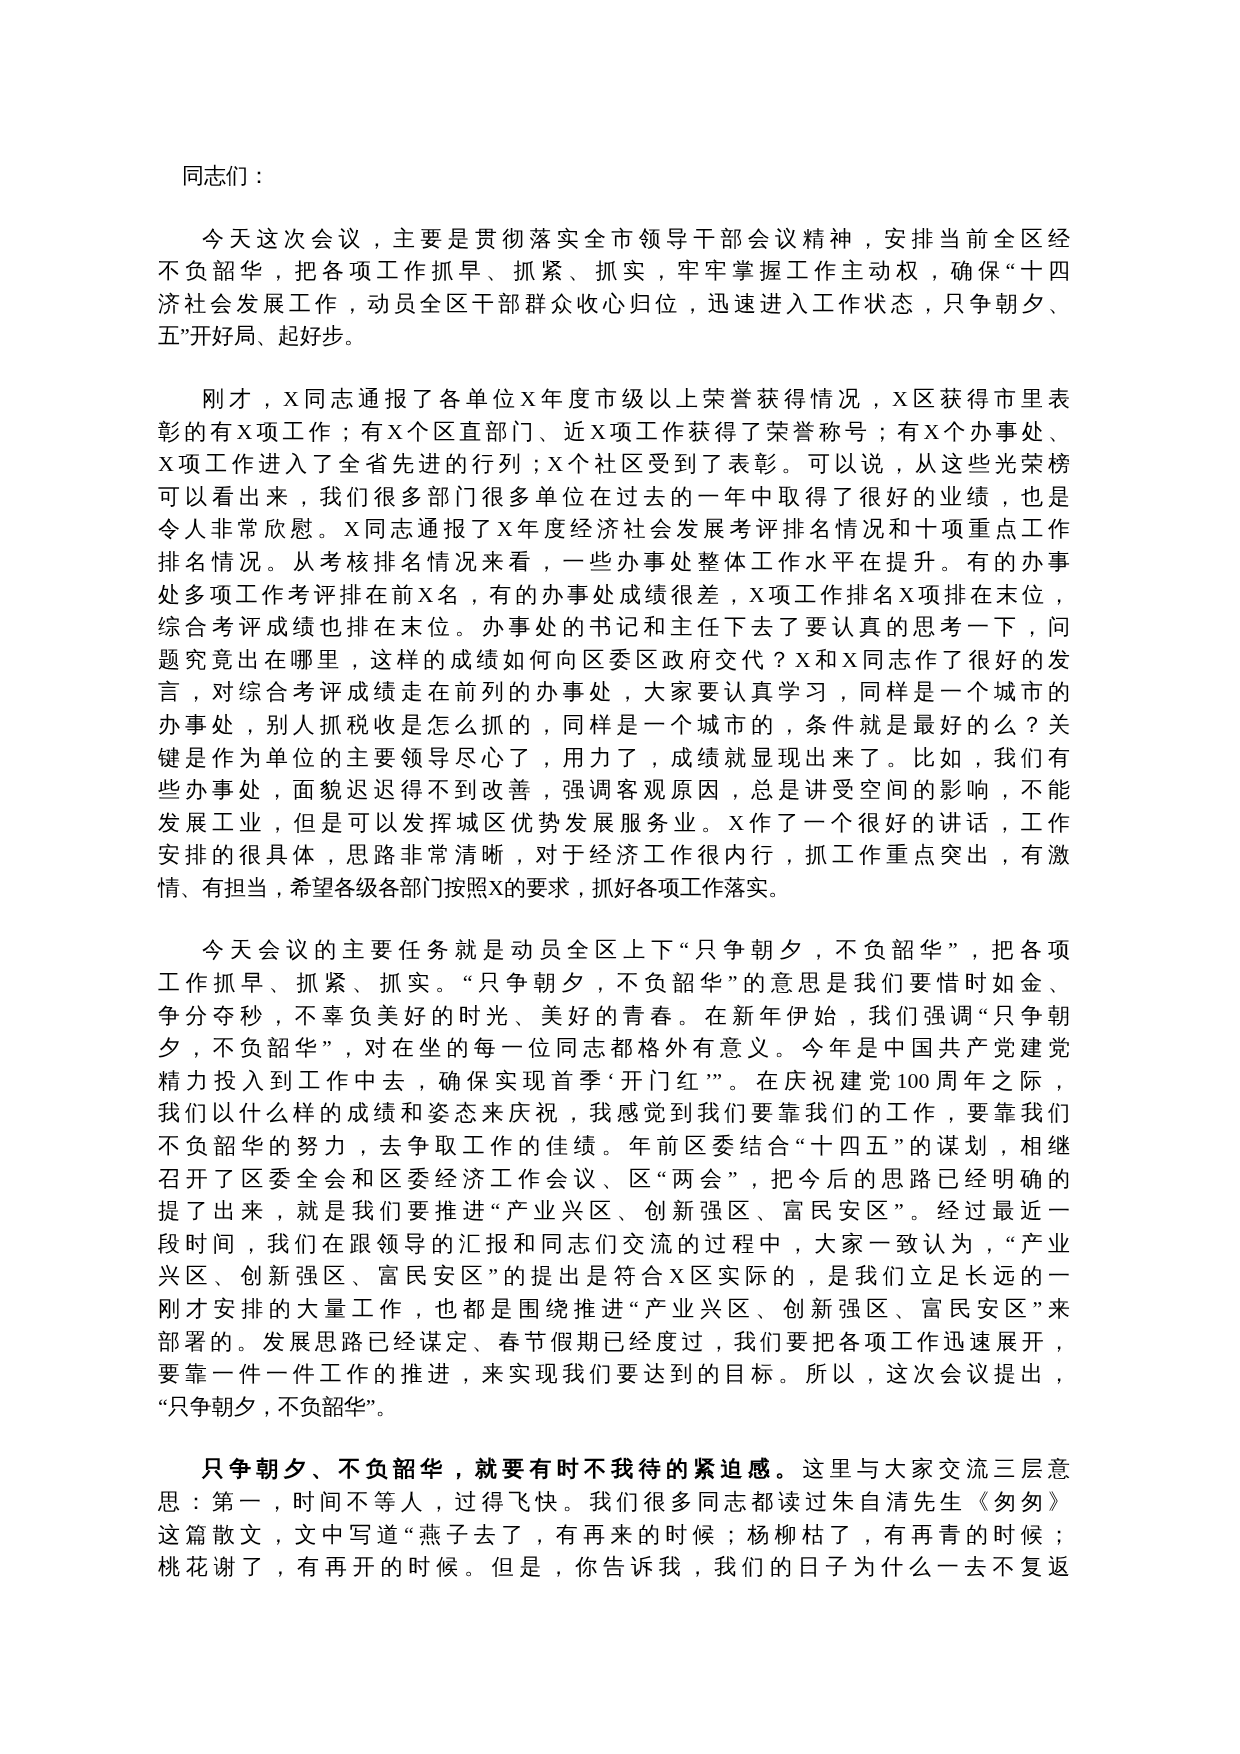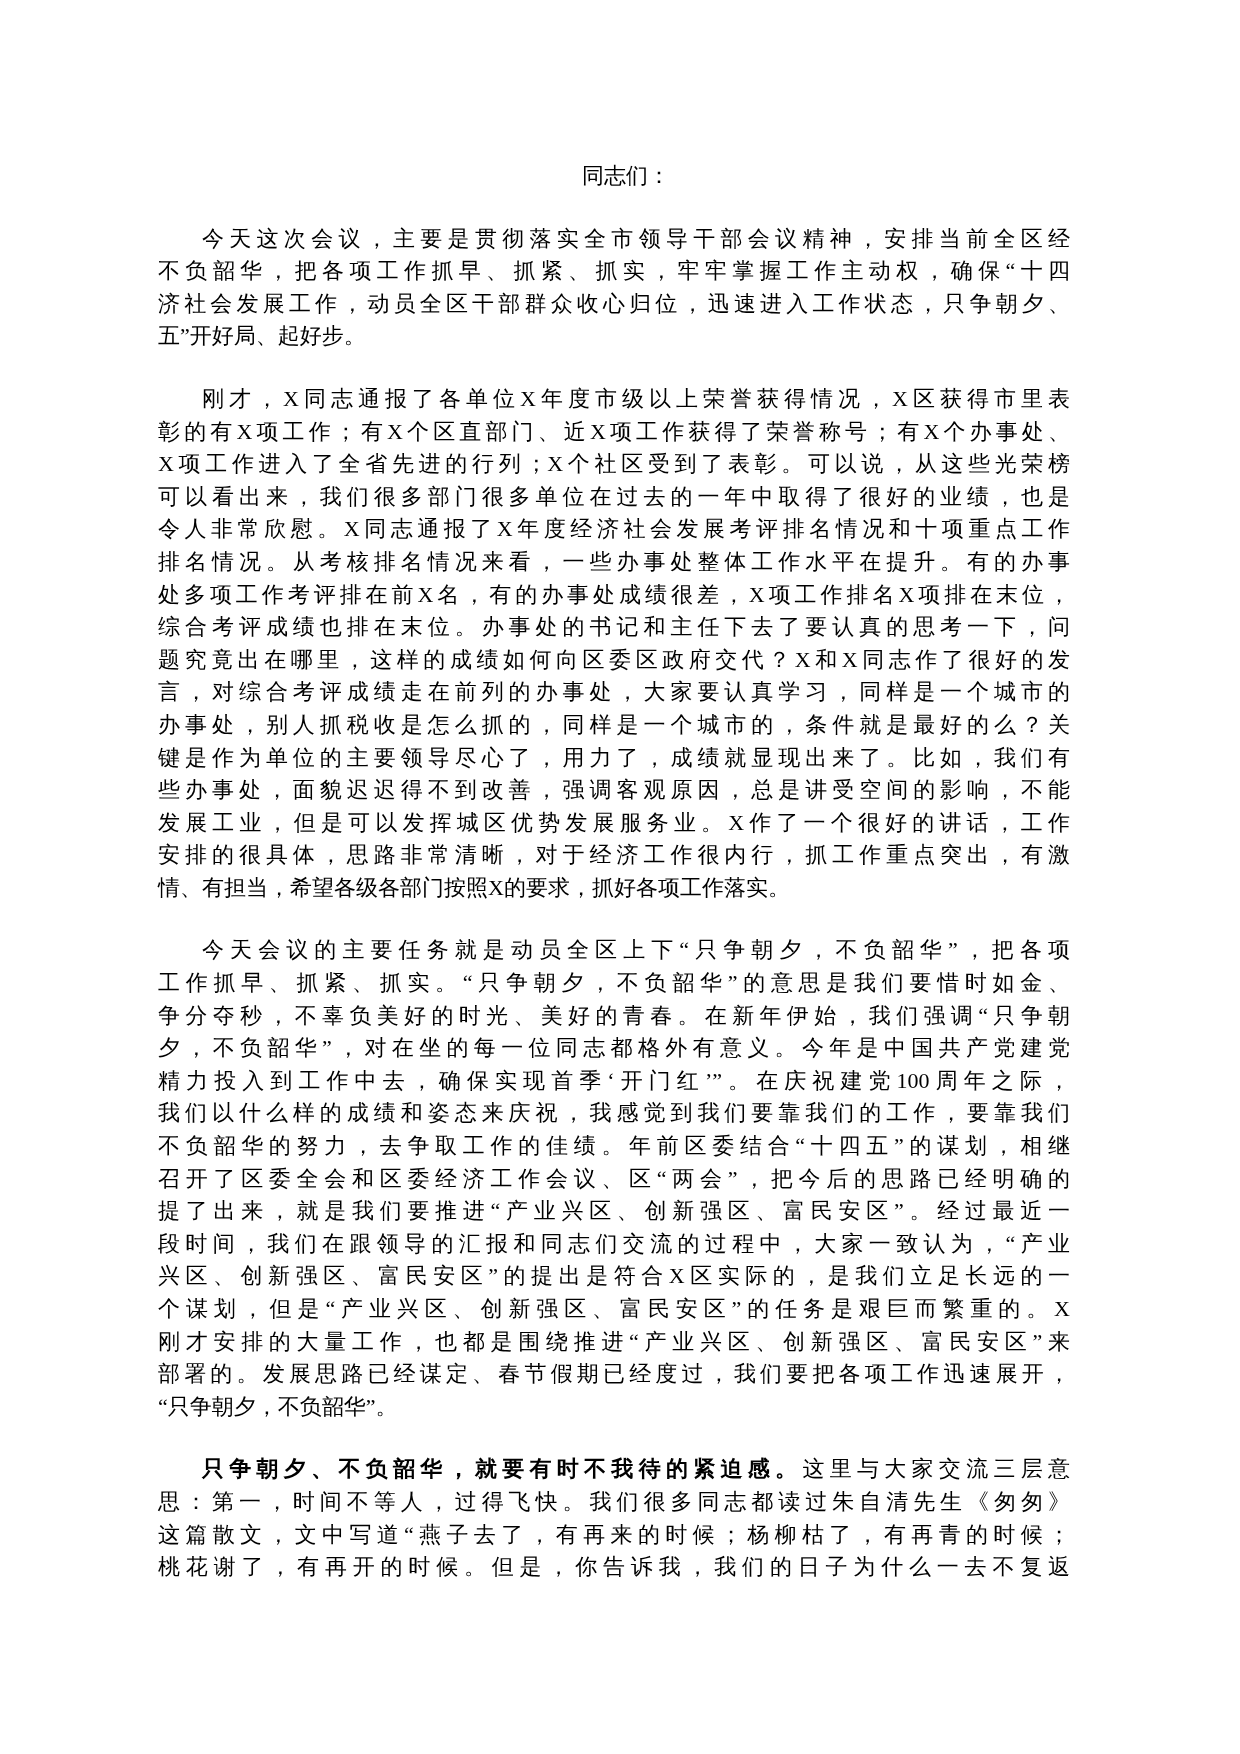--- a/index.html
+++ b/index.html
@@ -19,21 +19,21 @@
   .doc {
     position: absolute;
     left: 158px;
     top: 160px;
     width: 912px;
     font-size: 22px;
     line-height: 32.6px;
   }
   .salutation {
     text-indent: 24px;
-    text-align: center;
+    text-align: left;
   }
   .para {
     margin: 30px 0 0 0;
   }
   .para .line {
     text-align: justify;
     text-align-last: justify;
   }
   .para .line:first-child {
     text-indent: 2em;
@@ -81,23 +81,23 @@
         <div class="line">工作抓早、抓紧、抓实。“只争朝夕，不负韶华”的意思是我们要惜时如金、</div>
         <div class="line">争分夺秒，不辜负美好的时光、美好的青春。在新年伊始，我们强调“只争朝</div>
         <div class="line">夕，不负韶华”，对在坐的每一位同志都格外有意义。今年是中国共产党建党</div>
         <div class="line">精力投入到工作中去，确保实现首季‘开门红’”。在庆祝建党100周年之际，</div>
         <div class="line">我们以什么样的成绩和姿态来庆祝，我感觉到我们要靠我们的工作，要靠我们</div>
         <div class="line">不负韶华的努力，去争取工作的佳绩。年前区委结合“十四五”的谋划，相继</div>
         <div class="line">召开了区委全会和区委经济工作会议、区“两会”，把今后的思路已经明确的</div>
         <div class="line">提了出来，就是我们要推进“产业兴区、创新强区、富民安区”。经过最近一</div>
         <div class="line">段时间，我们在跟领导的汇报和同志们交流的过程中，大家一致认为，“产业</div>
         <div class="line">兴区、创新强区、富民安区”的提出是符合X区实际的，是我们立足长远的一</div>
-        <div class="line">个谋划，但是“产业兴区、创新强区、富民安区”的任务是艰巨而繁重的。X</div>
         <div class="line">刚才安排的大量工作，也都是围绕推进“产业兴区、创新强区、富民安区”来</div>
         <div class="line">部署的。发展思路已经谋定、春节假期已经度过，我们要把各项工作迅速展开，</div>
+        <div class="line">要靠一件一件工作的推进，来实现我们要达到的目标。所以，这次会议提出，</div>
         <div class="line para-end">“只争朝夕，不负韶华”。</div>
       </div>
       <div class="para">
         <div class="line"><b>只争朝夕、不负韶华，就要有时不我待的紧迫感。</b>这里与大家交流三层意</div>
         <div class="line">思：第一，时间不等人，过得飞快。我们很多同志都读过朱自清先生《匆匆》</div>
         <div class="line">这篇散文，文中写道“燕子去了，有再来的时候；杨柳枯了，有再青的时候；</div>
         <div class="line">桃花谢了，有再开的时候。但是，你告诉我，我们的日子为什么一去不复返</div>
       </div>
     </div>
 </div>

